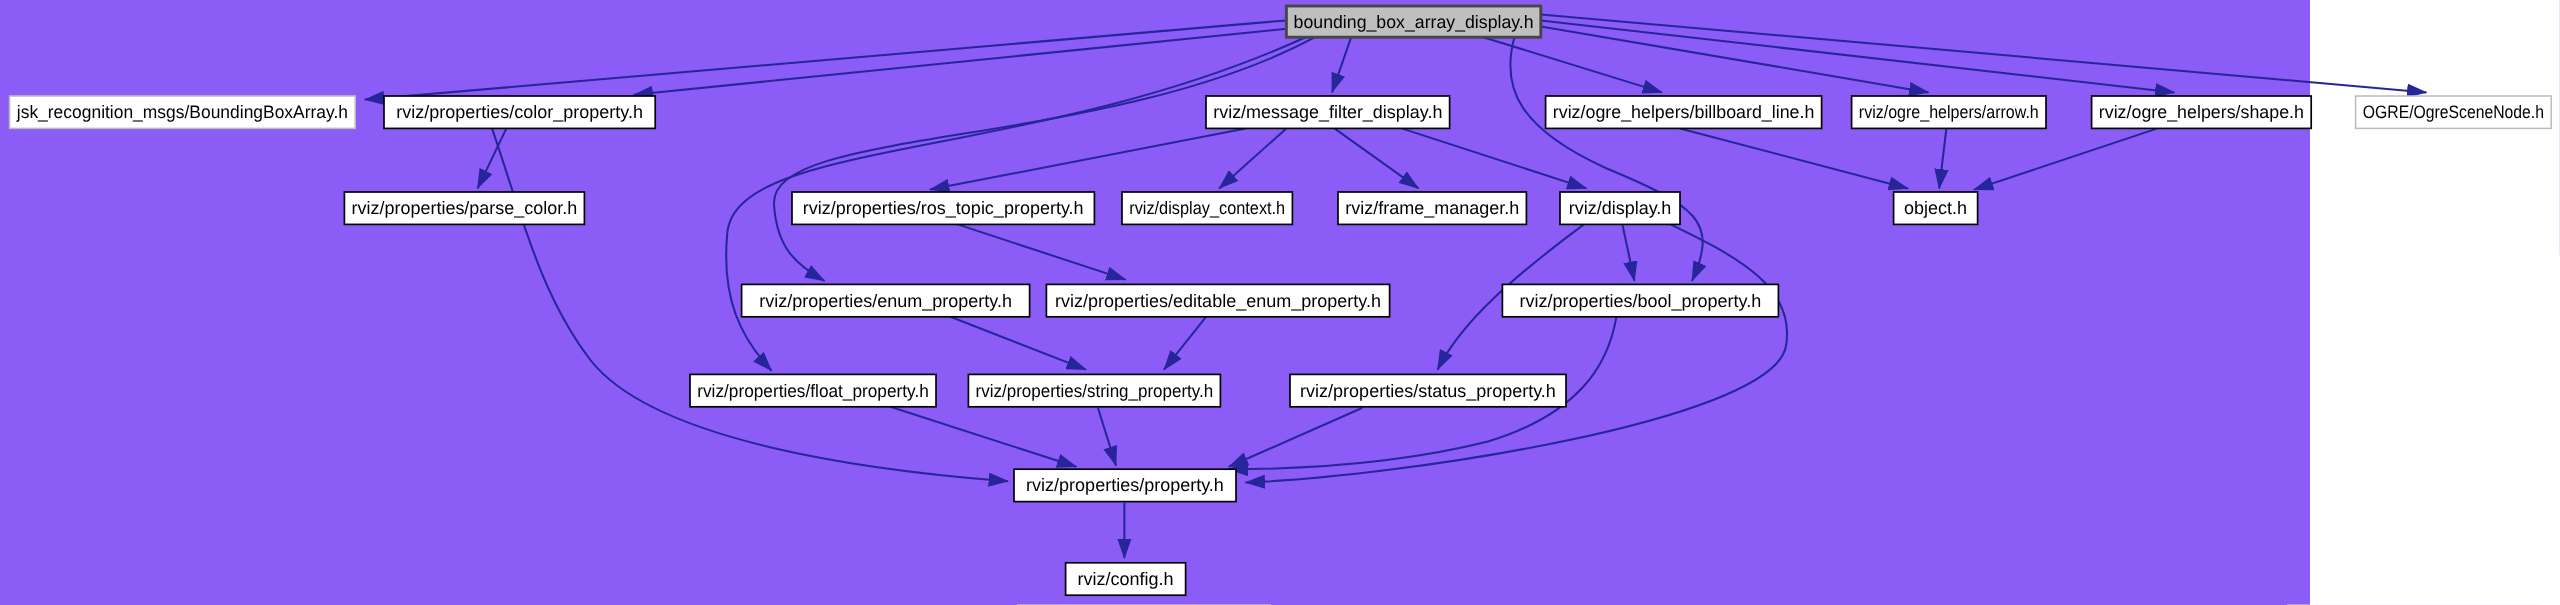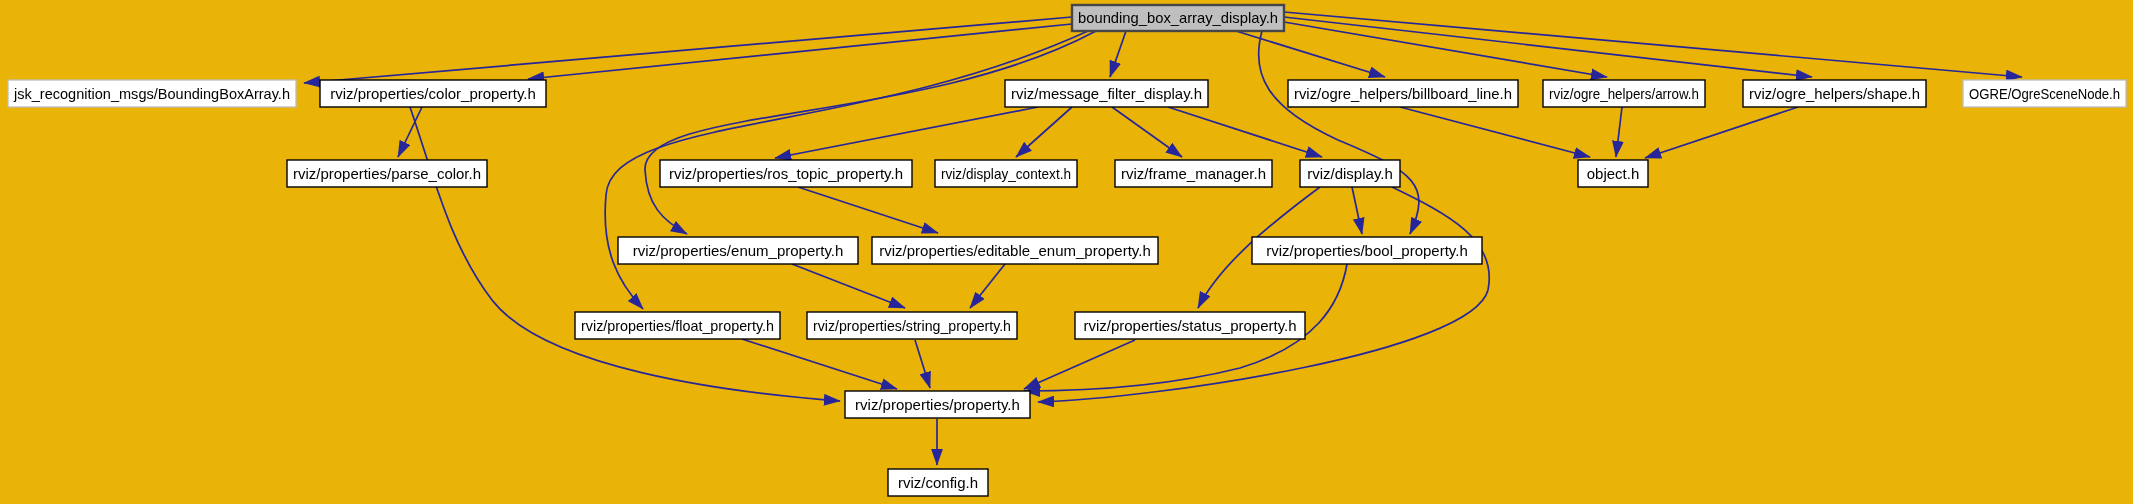--- a/index.html
+++ b/index.html
@@ -1,24 +1,24 @@
 <!DOCTYPE html>
 <html><head>
 <meta charset="utf-8">
 <style>
   html, body {
     margin: 0;
     padding: 0;
     background: #ffffff;
   }
   .graph-wrap {
-    width: 2133px;
+    width: 1925px;
     height: 504px;
     position: relative;
-    background: #eab308;
+    background: #8b5cf6;
     font-family: "Liberation Sans", "DejaVu Sans", sans-serif;
   }
   svg text.node-label {
     font-family: "Liberation Sans", "DejaVu Sans", sans-serif;
     font-size: 15px;
     fill: #000000;
   }
   svg g.node rect {
     fill: #ffffff;
     stroke: #000000;

